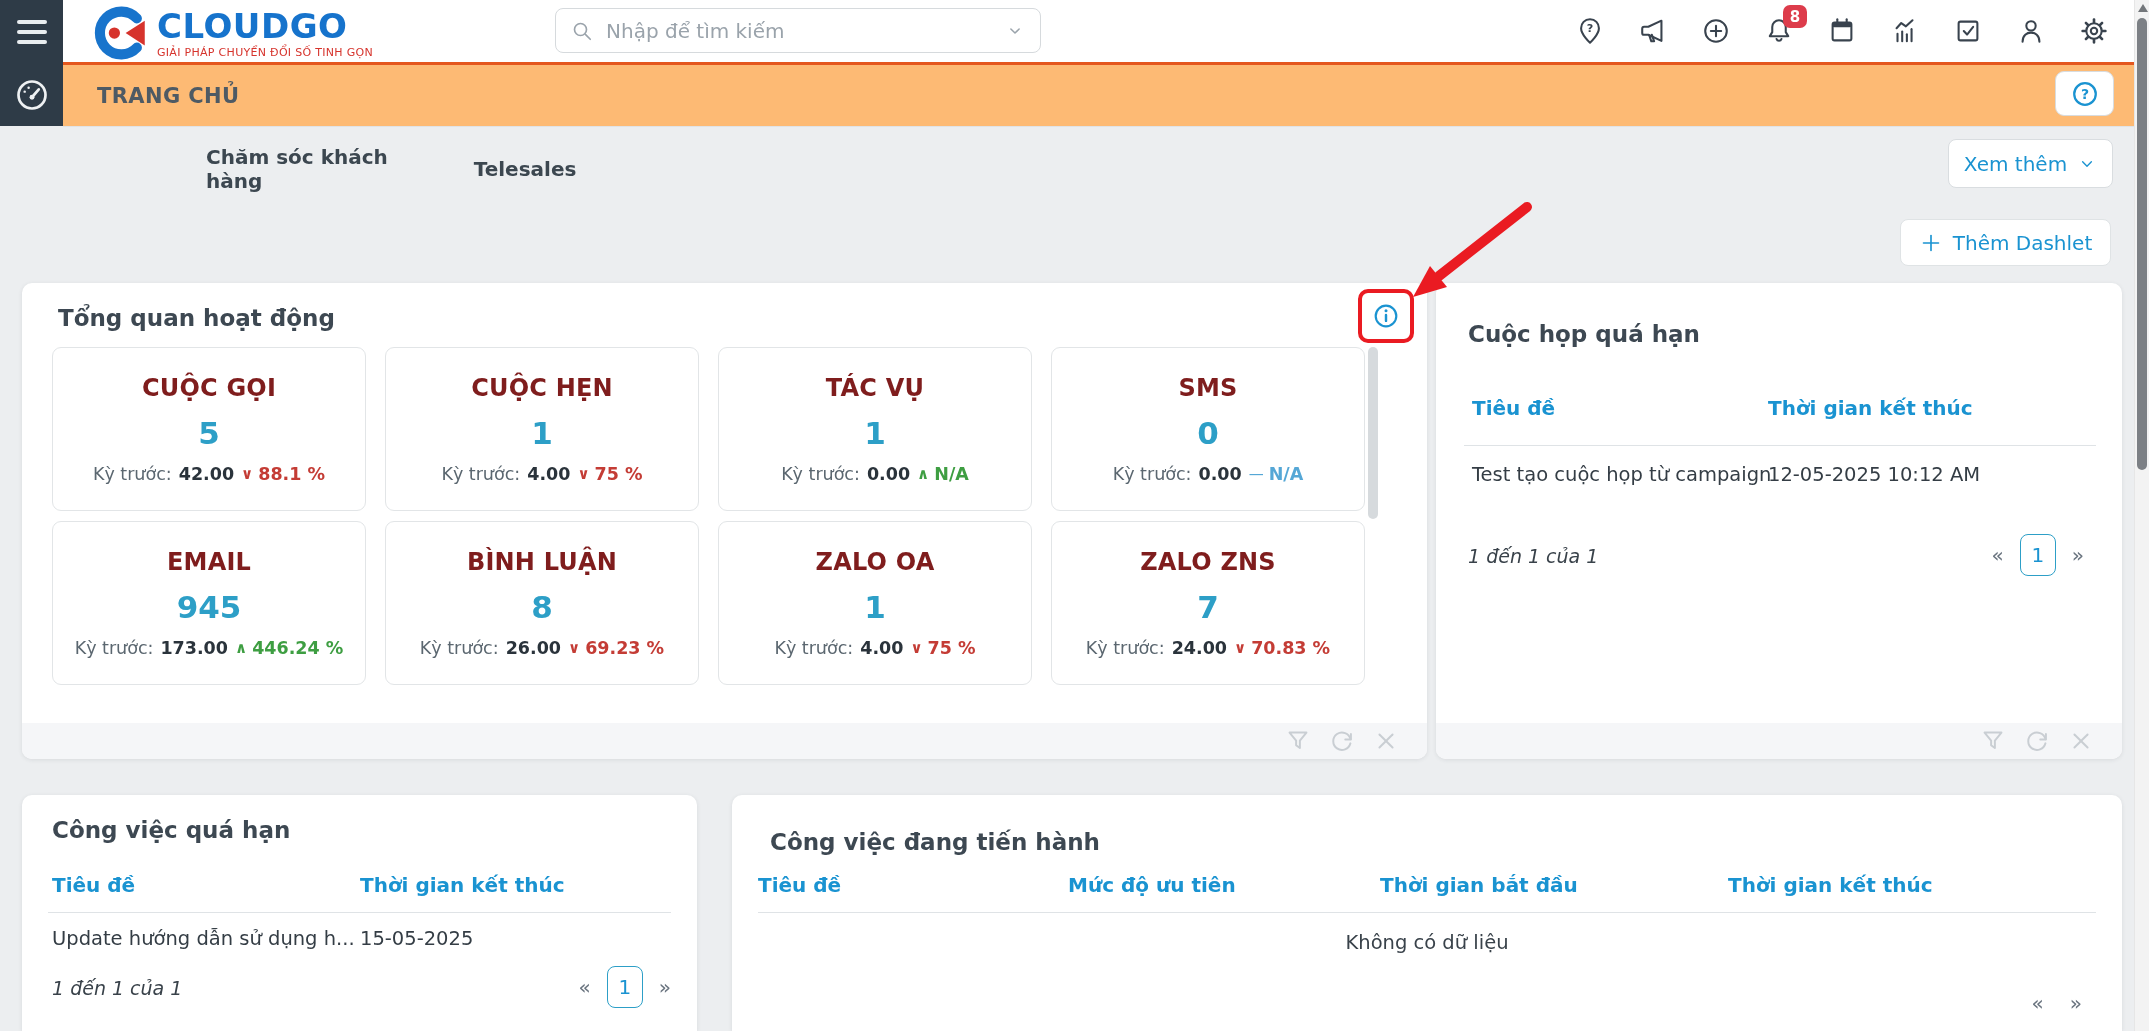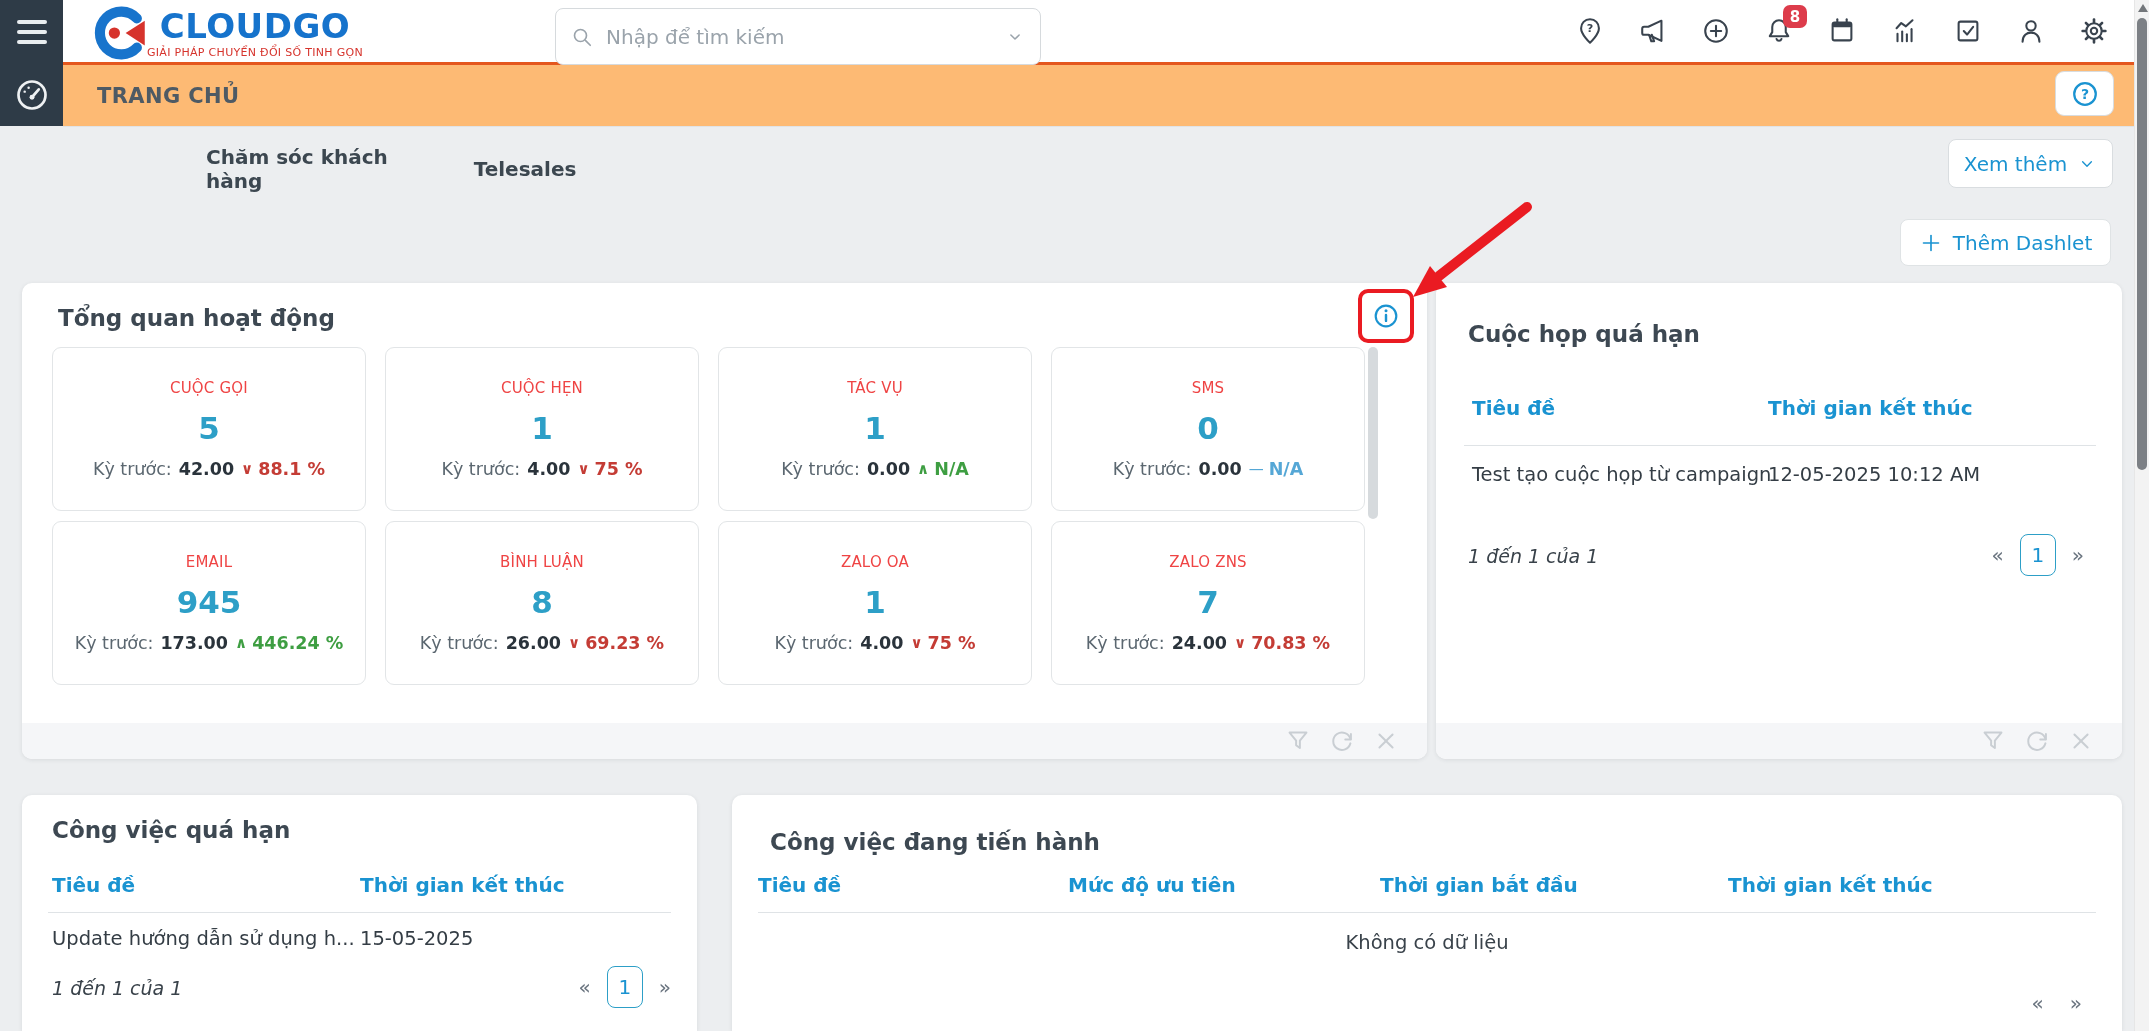--- a/index.html
+++ b/index.html
@@ -8,26 +8,26 @@
 
   
   .sidebar{position:absolute;left:0;top:0;width:63px;height:126px;background:#2e3b47;z-index:5;}
   .side-cell{width:63px;height:63px;display:flex;align-items:center;justify-content:center;}
   .burger{display:flex;flex-direction:column;gap:6px;}
   .burger span{display:block;width:30px;height:4px;border-radius:2px;background:#e9edf0;}
 
   
   .topbar{position:absolute;left:63px;top:0;width:2072px;height:62px;background:#fff;
     border-bottom:3px solid #e4571e;z-index:4;}
-  .logo{position:absolute;left:30px;top:6px;display:flex;align-items:center;text-align:center;}
+  .logo{position:absolute;left:30px;top:6px;display:flex;align-items:center;gap:10px;}
   .logo-text{display:flex;flex-direction:column;line-height:1;}
   .logo-name{font-size:34px;font-weight:800;color:#1673cc;letter-spacing:.5px;}
   .logo-tag{font-size:11px;font-weight:400;color:#d6332c;margin-top:4px;letter-spacing:.3px;white-space:nowrap;}
 
-  .searchbox{position:absolute;left:492px;top:8px;width:486px;height:57px;background:#fff;
+  .searchbox{position:absolute;left:492px;top:8px;width:486px;height:45px;background:#fff;
     border:1px solid #d6dadd;border-radius:8px;display:flex;align-items:center;padding:0 14px;box-sizing:border-box;}
   .searchbox input{flex:1;border:none;outline:none;font:inherit;font-size:20px;color:#3c4750;margin-left:10px;background:transparent;}
   .searchbox input::placeholder{color:#9aa3ab;}
 
   .hicons{position:absolute;right:26px;top:0;height:62px;display:flex;align-items:center;gap:33px;}
   .hicon{position:relative;width:30px;height:30px;display:flex;align-items:center;justify-content:center;}
   .hicon svg{width:30px;height:30px;}
   .icon-stroke{fill:none;stroke:#39434e;stroke-width:2.2;stroke-linecap:round;stroke-linejoin:round;}
   .badge{position:absolute;top:-11px;right:-13px;min-width:24px;height:23px;background:#dd3c4b;color:#fff;
     border-radius:7px;font-size:15px;font-weight:700;display:flex;align-items:center;justify-content:center;padding:0 4px;box-sizing:border-box;}
@@ -55,21 +55,21 @@
   .dashlet{position:absolute;background:#fff;border-radius:10px;box-shadow:0 1px 4px rgba(40,50,60,.10);}
   .d-title{position:absolute;left:36px;top:22px;font-size:23px;font-weight:600;color:#3d4852;}
   .d-footer{position:absolute;left:0;right:0;bottom:0;height:36px;background:#f5f6f8;border-radius:0 0 10px 10px;
     display:flex;align-items:center;justify-content:flex-end;gap:14px;padding-right:26px;box-sizing:border-box;}
   .gray-stroke{fill:none;stroke:#c9ced3;stroke-width:2.1;stroke-linecap:round;stroke-linejoin:round;}
 
   
   .cards{position:absolute;left:30px;top:64px;display:grid;grid-template-columns:repeat(4,314px);gap:10px 19px;}
   .stat-card{height:164px;border:1px solid #e2e5e7;border-radius:9px;background:#fff;
     display:flex;flex-direction:column;align-items:center;justify-content:center;gap:13px;box-sizing:border-box;}
-  .stat-label{font-size:15px;font-weight:400;color:#ef4444;letter-spacing:.2px;}
+  .stat-label{font-size:24px;font-weight:700;color:#7f1d1d;letter-spacing:.2px;}
   .stat-value{font-size:31px;font-weight:700;color:#2d9fc7;}
   .stat-foot{font-size:17.5px;color:#5b6770;display:flex;align-items:center;gap:7px;white-space:nowrap;}
   .stat-prev{font-weight:700;color:#2a333b;}
   .trend{display:inline-flex;align-items:center;gap:5px;font-weight:600;}
   .trend::before{font-size:15px;font-weight:700;}
   .trend-down{color:#c43c35;} .trend-down::before{content:"∨";}
   .trend-up{color:#3e9e42;} .trend-up::before{content:"∧";}
   .trend-flat{color:#55a7d6;} .trend-flat::before{content:"—";font-weight:400;}
   .inner-scroll{position:absolute;left:1346px;top:64px;width:10px;height:172px;background:#d6dadd;border-radius:5px;}
 

